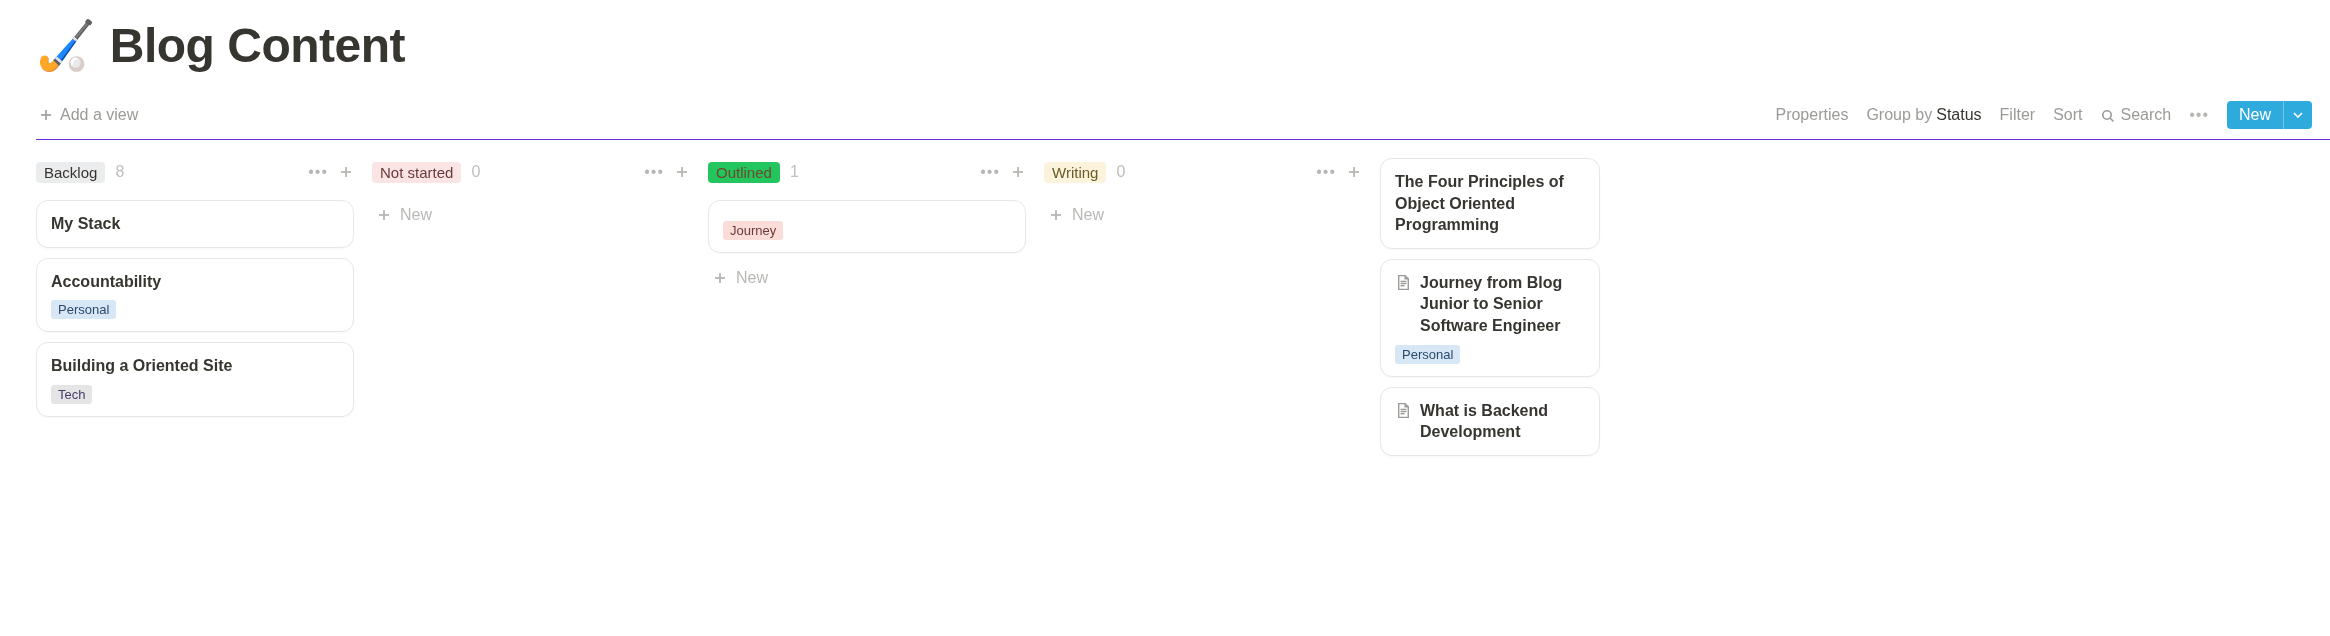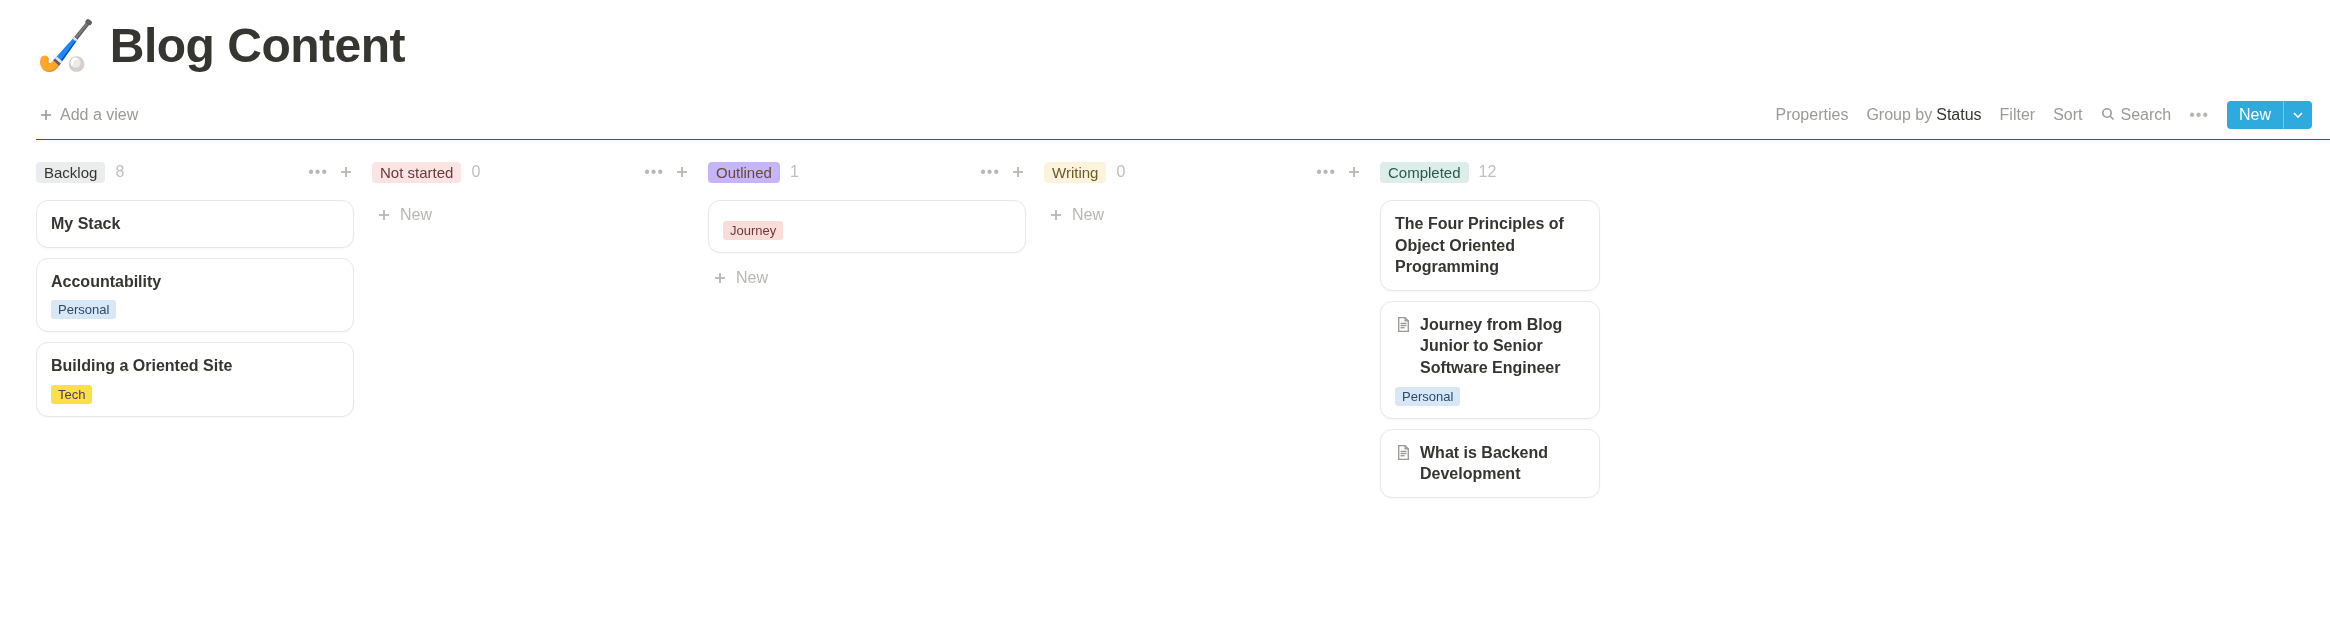--- a/index.html
+++ b/index.html
@@ -40,21 +40,21 @@
     color: #9b9a97;
     font-size: 16px;
     cursor: pointer;
     padding: 4px 2px;
   }
   .tb-item {
     color: #9b9a97;
     font-size: 16px;
     cursor: pointer;
     display:flex;
-    align-items:flex-start;
+    align-items:flex-end;
     gap:4px;
   }
   .tb-item .strong { color: #37352f; }
   .tb-icon { width:16px; height:16px; }
   .new-btn {
     display: flex;
     align-items: stretch;
     border-radius: 4px;
     overflow: hidden;
     cursor: pointer;
@@ -210,21 +210,21 @@
           </div>
           <div class="tags">
             <span class="tag" style="background: rgb(216, 231, 246); color: rgb(42, 74, 107);">Personal</span>
           </div>
         </div>
         <div class="card">
           <div class="card-title-row">
             <span class="card-title">Building a Oriented Site</span>
           </div>
           <div class="tags">
-            <span class="tag" style="background: #fde047; color: rgb(74, 58, 107);">Tech</span>
+            <span class="tag" style="background: #e5e5e5; color: rgb(74, 58, 107);">Tech</span>
           </div>
         </div>
       </div>
       <div class="column">
         <div class="col-header">
           <div class="col-header-left">
             <span class="status-pill" style="background: rgb(251, 228, 228); color: rgb(107, 58, 58);">Not started</span>
             <span class="count">0</span>
           </div>
           <div class="col-actions">
@@ -241,21 +241,21 @@
           <svg width="16" height="16" viewBox="0 0 16 16" fill="none" stroke="#b8b7b4" stroke-width="1.8">
             <line x1="8" y1="3" x2="8" y2="13"></line>
             <line x1="3" y1="8" x2="13" y2="8"></line>
           </svg>
           <span>New</span>
         </div>
       </div>
       <div class="column">
         <div class="col-header">
           <div class="col-header-left">
-            <span class="status-pill" style="background: #c4b5fd; color: rgb(107, 74, 42);">Outlined</span>
+            <span class="status-pill" style="background: #22c55e; color: rgb(107, 74, 42);">Outlined</span>
             <span class="count">1</span>
           </div>
           <div class="col-actions">
             <span class="dots">•••</span>
             <span class="plus">
               <svg width="16" height="16" viewBox="0 0 16 16" fill="none" stroke="#b8b7b4" stroke-width="1.8">
                 <line x1="8" y1="3" x2="8" y2="13"></line>
                 <line x1="3" y1="8" x2="13" y2="8"></line>
               </svg>
             </span>
@@ -292,26 +292,20 @@
         </div>
         <div class="new-card-btn">
           <svg width="16" height="16" viewBox="0 0 16 16" fill="none" stroke="#b8b7b4" stroke-width="1.8">
             <line x1="8" y1="3" x2="8" y2="13"></line>
             <line x1="3" y1="8" x2="13" y2="8"></line>
           </svg>
           <span>New</span>
         </div>
       </div>
       <div class="column last">
-        <div class="col-header">
-          <div class="col-header-left">
-            <span class="status-pill" style="background: rgb(221, 237, 234); color: rgb(42, 90, 74);">Completed</span>
-            <span class="count">12</span>
-          </div>
-        </div>
         <div class="card">
           <div class="card-title-row">
             <span class="card-title">The Four Principles of Object Oriented Programming</span>
           </div>
         </div>
         <div class="card">
           <div class="card-title-row">
             <svg class="page-icon" viewBox="0 0 16 16" fill="none" stroke="#9b9a97" stroke-width="1.3">
               <path d="M3.5 1.5 H9.5 L12.5 4.5 V14.5 H3.5 Z"></path>
               <path d="M9.5 1.5 V4.5 H12.5"></path>

